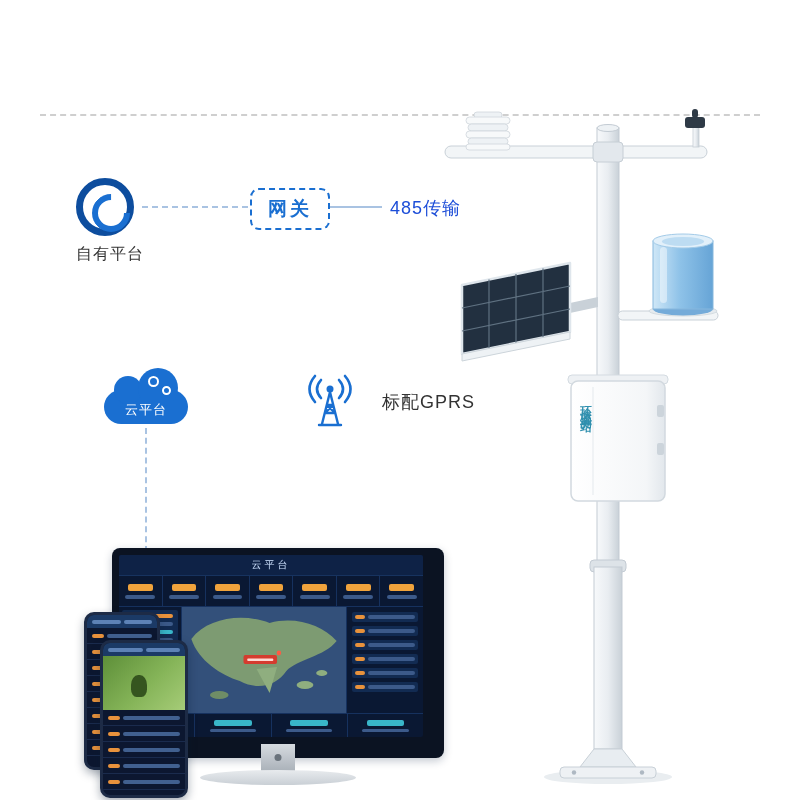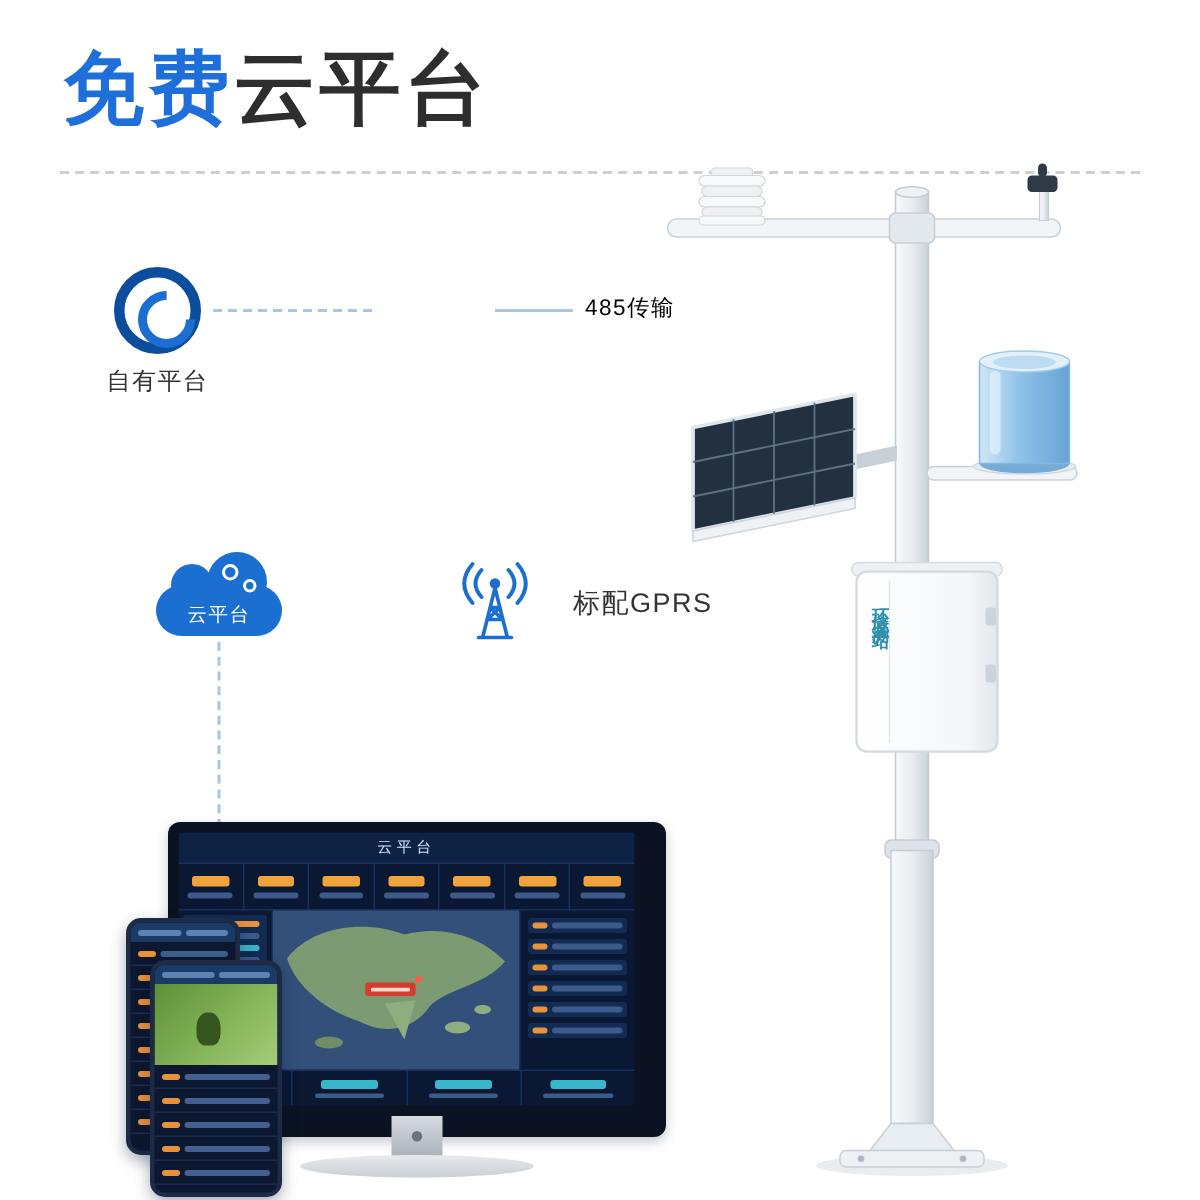--- a/index.html
+++ b/index.html
@@ -11,27 +11,27 @@
   .title .hl{color:#1e6fd9;}
   .title .rest{color:#2e2e2e;}
   .subtitle{position:absolute;left:320px;top:68px;font-size:21px;color:#3c3c3c;letter-spacing:2px;}
   .rule{position:absolute;left:40px;right:40px;top:114px;border-top:2px dashed #cfcfcf;}
 
   
   .op-icon{position:absolute;left:76px;top:178px;width:58px;height:58px;}
   .op-outer{position:absolute;inset:0;border:7px solid #0d4d9e;border-radius:50%;}
   .op-inner{position:absolute;left:16px;top:16px;width:26px;height:26px;border:6px solid #1a6fd1;
             border-radius:50%;border-top-color:transparent;transform:rotate(45deg);}
-  .op-label{position:absolute;left:66px;top:244px;width:78px;text-align:center;font-size:16px;color:#333;letter-spacing:1px;}
+  .op-label{position:absolute;left:66px;top:244px;width:78px;text-align:right;font-size:16px;color:#333;letter-spacing:1px;}
   .dash-h{position:absolute;left:142px;top:206px;width:106px;border-top:2px dashed #a9c3e2;}
   .gw{position:absolute;left:250px;top:188px;width:76px;height:38px;border:2px dashed #1a6fd1;border-radius:9px;
       display:flex;align-items:center;justify-content:center;font-size:19px;font-weight:bold;color:#1a6fd1;
       background:#fff;letter-spacing:3px;}
   .solid-h{position:absolute;left:330px;top:206px;width:52px;border-top:2px solid #a9c3e2;}
-  .rs485{position:absolute;left:390px;top:196px;font-size:15px;color:#000000;letter-spacing:1px;text-align:center;}
+  .rs485{position:absolute;left:390px;top:196px;font-size:18px;color:#1d4ed8;letter-spacing:1px;text-align:center;}
 
   
   .cloud{position:absolute;left:104px;top:390px;width:84px;height:34px;background:#1a6fd1;border-radius:17px;}
   .cloud::before{content:"";position:absolute;left:10px;top:-14px;width:28px;height:28px;background:#1a6fd1;border-radius:50%;}
   .cloud::after{content:"";position:absolute;left:34px;top:-22px;width:40px;height:40px;background:#1a6fd1;border-radius:50%;}
   .cloud-label{position:absolute;left:0;right:0;bottom:5px;text-align:center;color:#fff;font-size:13px;
                letter-spacing:1px;z-index:2;}
   .cloud-dot{position:absolute;border:2px solid #fff;border-radius:50%;z-index:3;}
   .cloud-dot.d1{left:44px;top:-14px;width:7px;height:7px;}
   .cloud-dot.d2{left:58px;top:-4px;width:5px;height:5px;}
@@ -95,29 +95,29 @@
   
   .station{position:absolute;left:430px;top:105px;width:350px;height:690px;}
   .cab-label{position:absolute;left:578px;top:396px;height:92px;writing-mode:vertical-rl;
              font-size:11.5px;letter-spacing:4px;color:#2f8fae;font-weight:bold;}
 </style>
 </head>
 <body>
 
 <div class="canvas">
 
-  <div class="title"><span class="hl">免费</span><span class="rest">云平台</span></div>
   <div class="rule"></div>
 
   <div class="op-icon">
     <div class="op-outer"></div>
     <div class="op-inner"></div>
   </div>
   <div class="op-label">自有平台</div>
   <div class="dash-h"></div>
+  <div class="gw">网关</div>
   <div class="solid-h"></div>
   <div class="rs485">485传输</div>
 
   <div class="cloud">
     <span class="cloud-dot d1"></span>
     <span class="cloud-dot d2"></span>
     <span class="cloud-label">云平台</span>
   </div>
   <div class="dash-v"></div>
   <div class="gprs-icon">

